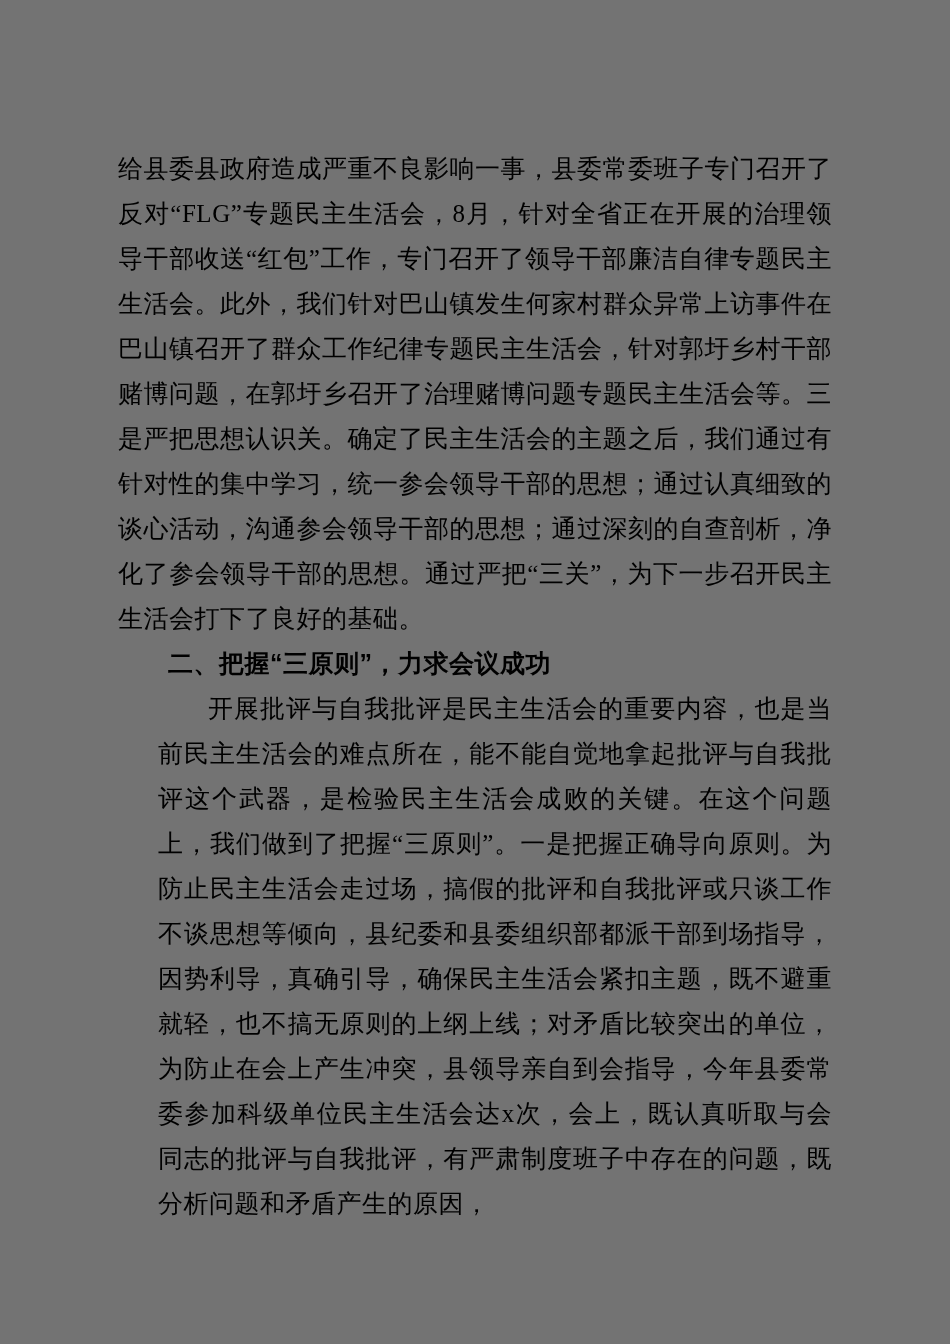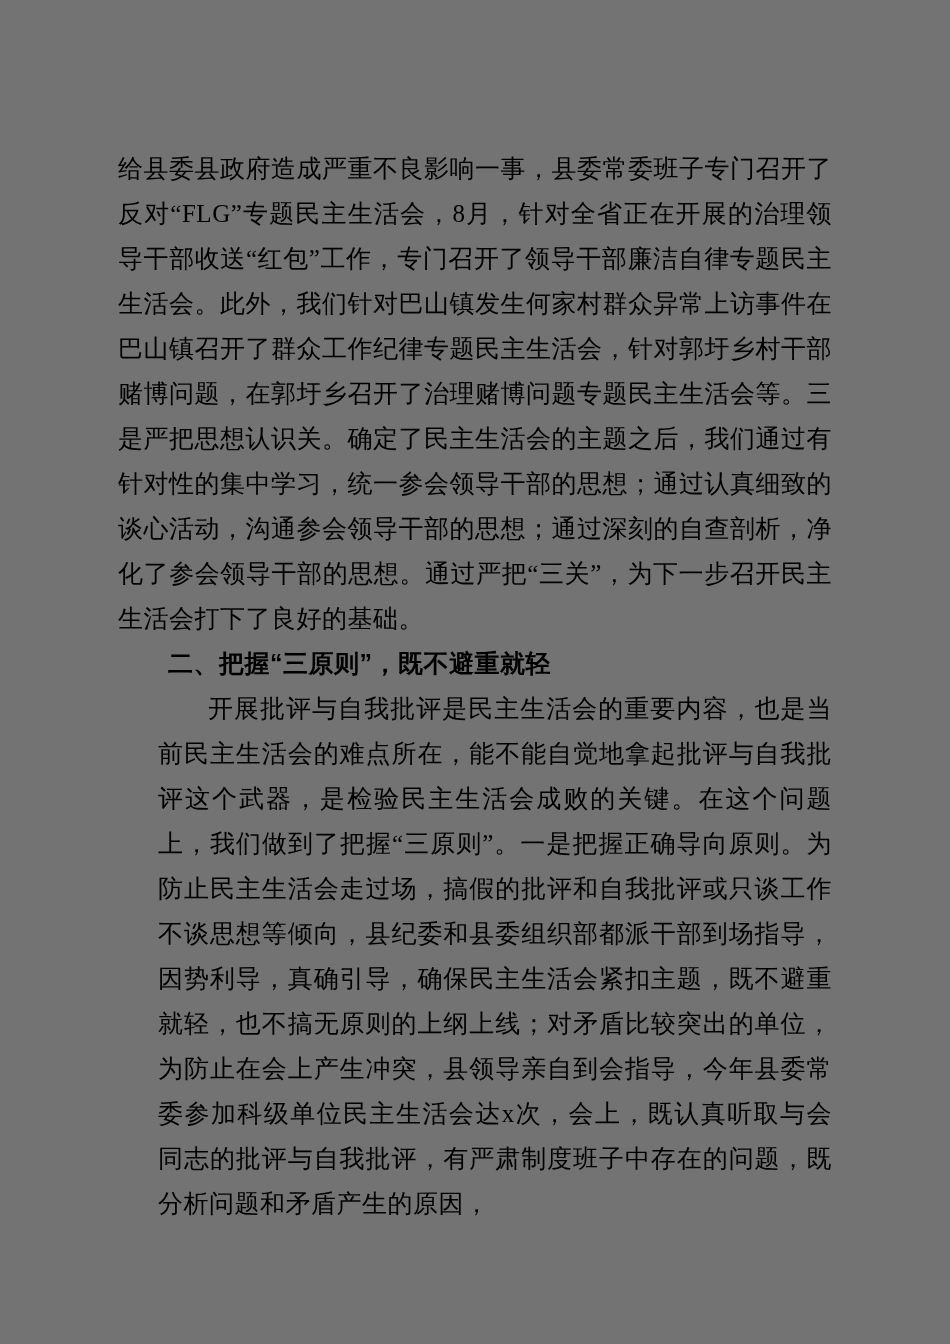--- a/index.html
+++ b/index.html
@@ -46,15 +46,15 @@
     text-align: left;
     letter-spacing: 0.5px;
     word-break: break-all;
   }
 </style>
 </head>
 <body>
 
 <div class="page">
   <p class="para no-indent">给县委县政府造成严重不良影响一事，县委常委班子专门召开了反对“FLG”专题民主生活会，8月，针对全省正在开展的治理领导干部收送“红包”工作，专门召开了领导干部廉洁自律专题民主生活会。此外，我们针对巴山镇发生何家村群众异常上访事件在巴山镇召开了群众工作纪律专题民主生活会，针对郭圩乡村干部赌博问题，在郭圩乡召开了治理赌博问题专题民主生活会等。三是严把思想认识关。确定了民主生活会的主题之后，我们通过有针对性的集中学习，统一参会领导干部的思想；通过认真细致的谈心活动，沟通参会领导干部的思想；通过深刻的自查剖析，净化了参会领导干部的思想。通过严把“三关”，为下一步召开民主生活会打下了良好的基础。</p>
-  <h2 class="heading">二、把握“三原则”，既不避重就轻</h2>
+  <h2 class="heading">二、把握“三原则”，力求会议成功</h2>
   <p class="para indent">开展批评与自我批评是民主生活会的重要内容，也是当前民主生活会的难点所在，能不能自觉地拿起批评与自我批评这个武器，是检验民主生活会成败的关键。在这个问题上，我们做到了把握“三原则”。一是把握正确导向原则。为防止民主生活会走过场，搞假的批评和自我批评或只谈工作不谈思想等倾向，县纪委和县委组织部都派干部到场指导，因势利导，真确引导，确保民主生活会紧扣主题，既不避重就轻，也不搞无原则的上纲上线；对矛盾比较突出的单位，为防止在会上产生冲突，县领导亲自到会指导，今年县委常委参加科级单位民主生活会达x次，会上，既认真听取与会同志的批评与自我批评，有严肃制度班子中存在的问题，既分析问题和矛盾产生的原因，</p>
 </div>
 
 </body></html>

